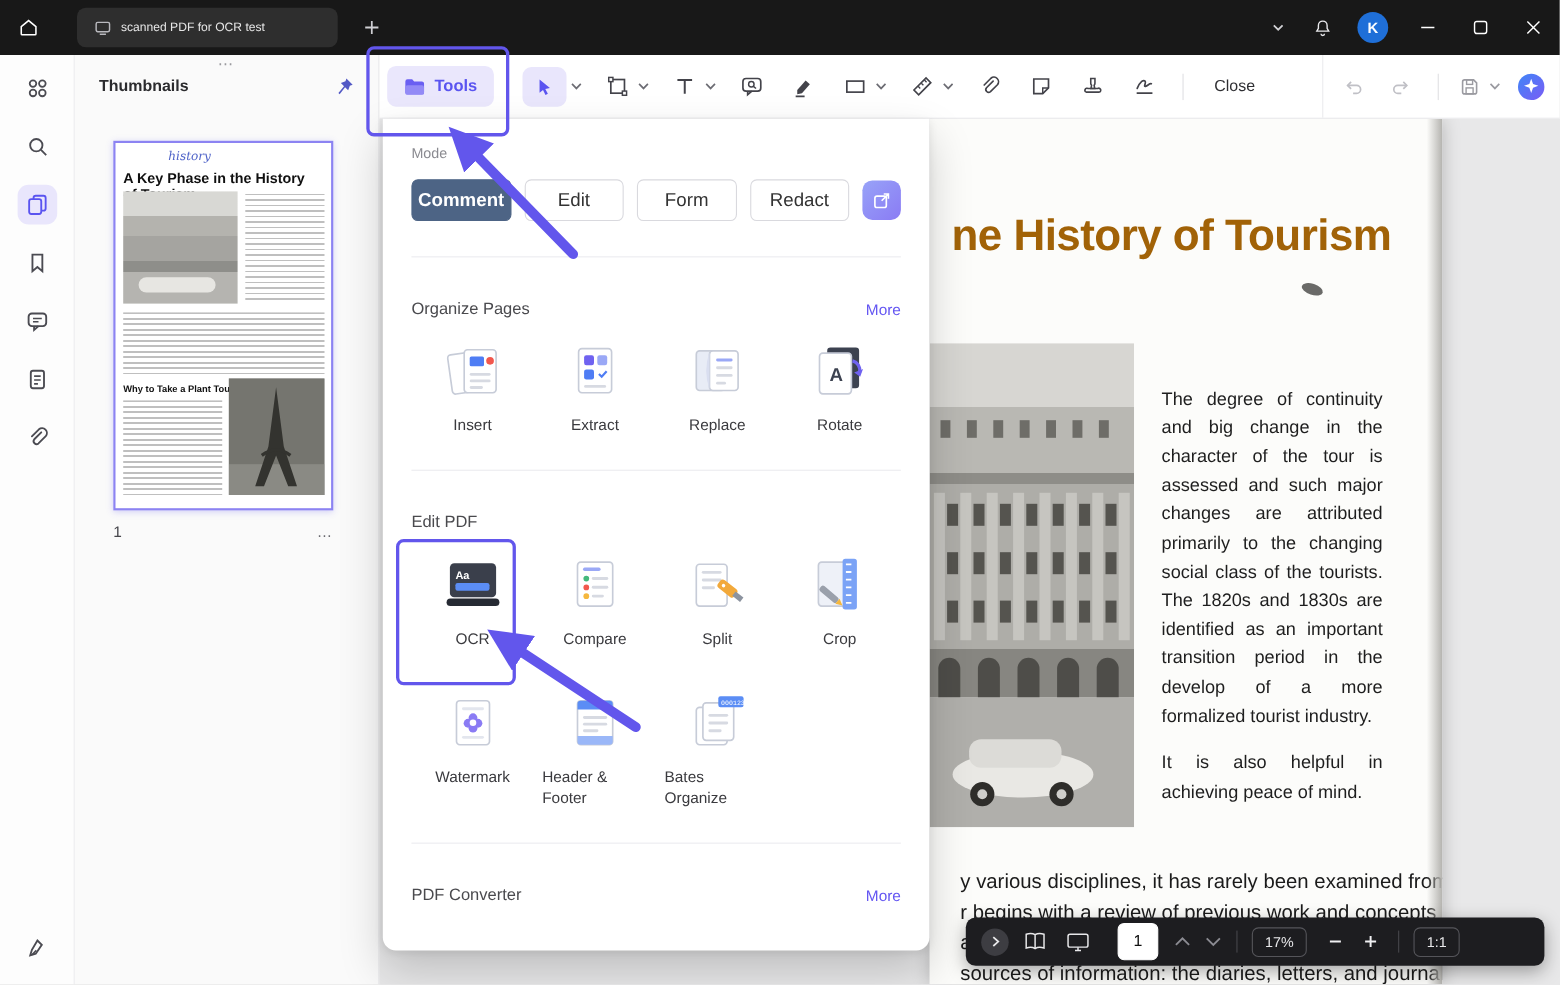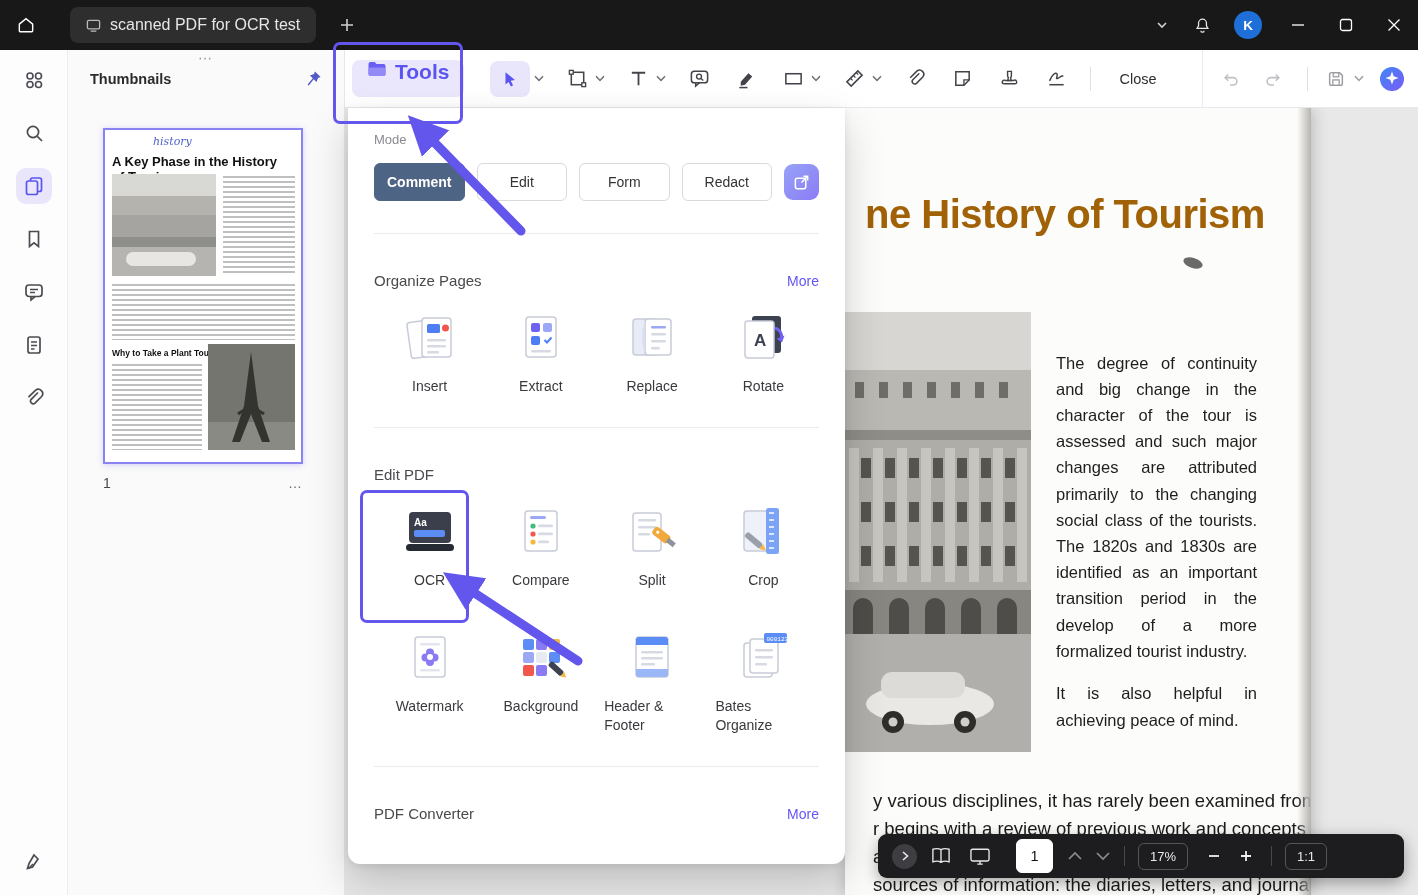--- a/index.html
+++ b/index.html
@@ -6,21 +6,21 @@
   body{width:1418px;height:895px;overflow:hidden;position:relative;background:#e8e8e9;
        font-family:"Liberation Sans",sans-serif;-webkit-font-smoothing:antialiased}
   svg{display:block}
   button{font-family:inherit;cursor:pointer;background:none;border:none;padding:0}
 
   
   #titlebar{position:absolute;left:0;top:0;width:1418px;height:50px;background:#181818;
             display:flex;align-items:center;z-index:4}
   .home-btn{width:52px;height:50px;display:flex;align-items:center;justify-content:center}
   .doc-tab{margin-left:18px;height:36px;background:#2e2e2e;border-radius:8px;display:flex;
-           align-items:center;gap:9px;padding:0 16px;color:#e6e6e6;font-size:16px;min-width:205px}
+           align-items:center;gap:9px;padding:0 16px;color:#e6e6e6;font-size:11px;min-width:205px}
   .newtab-btn{margin-left:16px;width:30px;height:30px;display:flex;align-items:center;justify-content:center}
   .tb-spacer{flex:1}
   .tb-ic{width:40px;height:50px;display:flex;align-items:center;justify-content:center}
   .avatar{width:28px;height:28px;border-radius:50%;background:#1f6fd8;color:#fff;font-size:13.5px;
           font-weight:700;display:flex;align-items:center;justify-content:center;margin:0 12px}
   .win-btn{width:48px;height:50px;display:flex;align-items:center;justify-content:center}
 
   
   #rail{position:absolute;left:0;top:50px;width:68px;height:845px;background:#fdfdfd;
         border-right:1px solid #ececee;display:flex;flex-direction:column;align-items:center;
@@ -50,22 +50,22 @@
   .t-sub{position:absolute;left:7px;top:218px;font-size:8.5px;font-weight:700;color:#101010}
   .t-photo2{position:absolute;left:103px;top:214px;width:87px;height:106px;background:#75756f;overflow:hidden}
   .t-l2{position:absolute;left:7px;top:234px;width:90px;height:86px}
   .t-foot{position:absolute;left:35px;top:425px;width:200px;display:flex;align-items:center;
           color:#47474c;font-size:14px}
   .t-foot .menu{margin-left:auto;color:#6a6a70;letter-spacing:1px}
 
   
   #toolbar{position:absolute;left:345px;top:50px;width:1073px;height:58px;background:#fff;
            border-bottom:1px solid #e9e9eb;display:flex;align-items:center;z-index:3;box-sizing:border-box;padding-left:7px}
-  .tools-btn{height:37px;background:#eae7fc;border-radius:8px;display:flex;gap:8px;
-             padding:0 15px;color:#5a54f0;font-size:21px;font-weight:700}
+  .tools-btn{height:37px;background:#eae7fc;border-radius:8px;display:flex;align-items:center;gap:8px;
+             padding:0 15px;color:#5a54f0;font-size:15px;font-weight:700}
   .sel-pill{margin-left:26px;width:40px;height:36px;background:#e9e6fc;border-radius:8px;
             display:flex;align-items:center;justify-content:center}
   .chev{margin-left:4px;display:flex;align-items:center}
   .tslot{margin-left:19px;width:28px;height:36px;display:flex;align-items:center;justify-content:center}
   .vdiv{width:1px;height:24px;background:#e0e0e3;margin-left:20px}
   .close-btn{margin-left:18px;font-size:14.5px;color:#2e2e32;padding:6px 10px}
   .tb-right{margin-left:auto;display:flex;align-items:center;padding-right:12px;border-left:1px solid #ececee;height:100%}
   .tb-right .tslot{margin-left:14px}
 
   
@@ -84,21 +84,21 @@
   .doc-col p+p{margin-top:0}
   .doc-bottom{position:absolute;left:28px;top:0;white-space:nowrap;font-size:18.5px;color:#1b1b1b}
 
   
   #panel{position:absolute;left:348px;top:108px;width:497px;height:756px;background:#fff;
          border-radius:0 0 12px 12px;box-shadow:0 18px 40px rgba(0,0,0,.18),0 2px 8px rgba(0,0,0,.08);
          z-index:6;box-sizing:border-box;padding:24px 26px 0;overflow:hidden}
   .p-label{font-size:13px;color:#8a8a90}
   .mode-row{display:flex;gap:12px;margin-top:16px;align-items:center}
   .mode-btn{width:93px;height:38px;border-radius:6px;border:1px solid #d9d9de;background:#fff;
-            font-size:14px;color:#333}
+            font-size:17px;color:#333}
   .mode-btn.selected{background:#4d6485;border-color:#4d6485;color:#fff;font-weight:700}
   .popout-btn{margin-left:auto;width:36px;height:36px;border-radius:9px;
               background:linear-gradient(135deg,#98a3f8,#8a7bf4);display:flex;align-items:center;justify-content:center}
   .p-div{height:1px;background:#ececef;margin-top:32px}
   .sec-head{display:flex;align-items:flex-end;margin-top:38px}
   .sec-title{font-size:15px;color:#4a4a4e;font-weight:500}
   .more-link{margin-left:auto;color:#6456f2;font-size:14px;text-decoration:none}
   .tool-grid{display:grid;grid-template-columns:repeat(4,1fr);margin-top:20px;row-gap:40px}
   .tool-item{display:flex;flex-direction:column;align-items:center}
   .tool-label{margin-top:12px;font-size:14px;color:#3a3a3e;line-height:1.3;max-width:96px}
@@ -631,37 +631,20 @@
         <circle cx="28" cy="23.5" r="4" fill="#8a7bf4"></circle>
           <circle cx="23.5" cy="28.5" r="4" fill="#8a7bf4"></circle>
         <circle cx="32.5" cy="28.5" r="4" fill="#8a7bf4"></circle>
           <circle cx="28" cy="33" r="4" fill="#8a7bf4"></circle>
         <circle cx="28" cy="28" r="3" fill="#fff"></circle>
       </svg>
       <div class="tool-label">Watermark</div>
     </div>
     <div class="tool-item">
       <svg width="56" height="56" viewBox="0 0 56 56">
-        <rect x="10" y="10" width="11" height="11" rx="2" fill="#5b8df5"></rect>
-        <rect x="23" y="10" width="11" height="11" rx="2" fill="#8a7bf4"></rect>
-        <rect x="36" y="10" width="11" height="11" rx="2" fill="#f5b73d"></rect>
-        <rect x="10" y="23" width="11" height="11" rx="2" fill="#9aa8f6"></rect>
-        <rect x="23" y="23" width="11" height="11" rx="2" fill="#e8eaf2"></rect>
-        <rect x="36" y="23" width="11" height="11" rx="2" fill="#5b8df5"></rect>
-        <rect x="10" y="36" width="11" height="11" rx="2" fill="#f2574d"></rect>
-        <rect x="23" y="36" width="11" height="11" rx="2" fill="#8a7bf4"></rect>
-        <g transform="rotate(42 42 40)">
-          <rect x="34" y="36" width="17" height="6" rx="2" fill="#3c4250"></rect>
-          <path d="M51 36 l5 3 -5 3 Z" fill="#f5b73d"></path>
-        </g>
-      </svg>
-      <div class="tool-label">Background</div>
-    </div>
-    <div class="tool-item">
-      <svg width="56" height="56" viewBox="0 0 56 56">
         <rect x="12" y="8" width="32" height="40" rx="3" fill="#fff" stroke="#c7ccd8" stroke-width="1.5"></rect>
         <path d="M12 11 a3 3 0 0 1 3 -3 h26 a3 3 0 0 1 3 3 v5 H12 Z" fill="#5b8df5"></path>
         <path d="M12 40 h32 v5 a3 3 0 0 1 -3 3 H15 a3 3 0 0 1 -3 -3 Z" fill="#9ab7f8"></path>
         <rect x="17" y="22" width="22" height="2.6" rx="1.3" fill="#d7dae2"></rect>
         <rect x="17" y="28" width="22" height="2.6" rx="1.3" fill="#d7dae2"></rect>
         <rect x="17" y="34" width="14" height="2.6" rx="1.3" fill="#d7dae2"></rect>
       </svg>
       <div class="tool-label">Header &amp; Footer</div>
     </div>
     <div class="tool-item">

